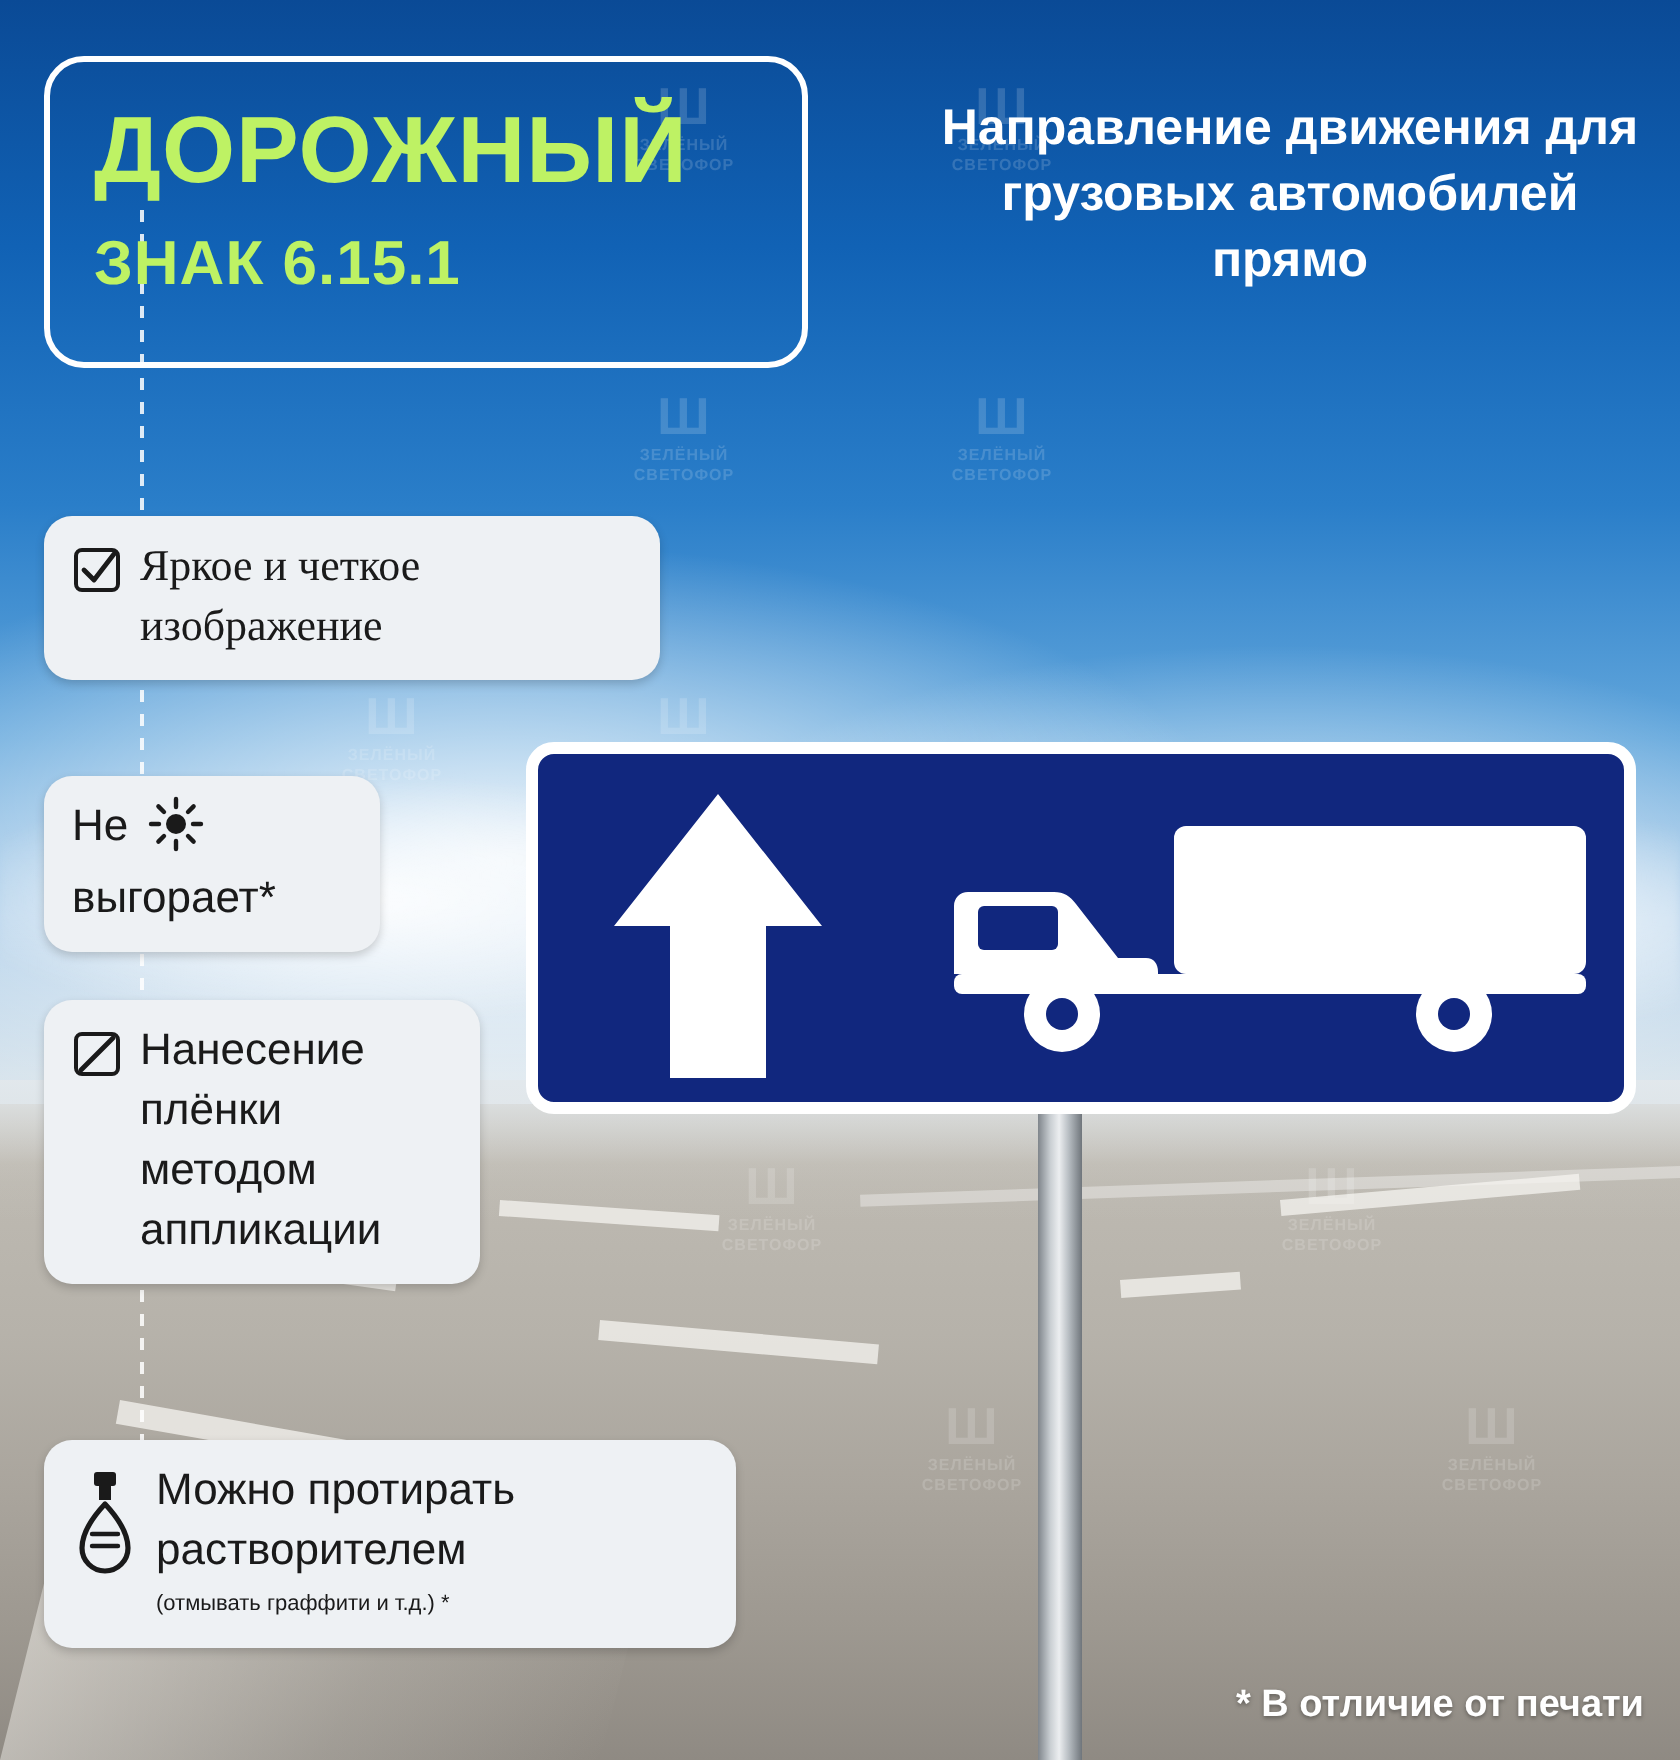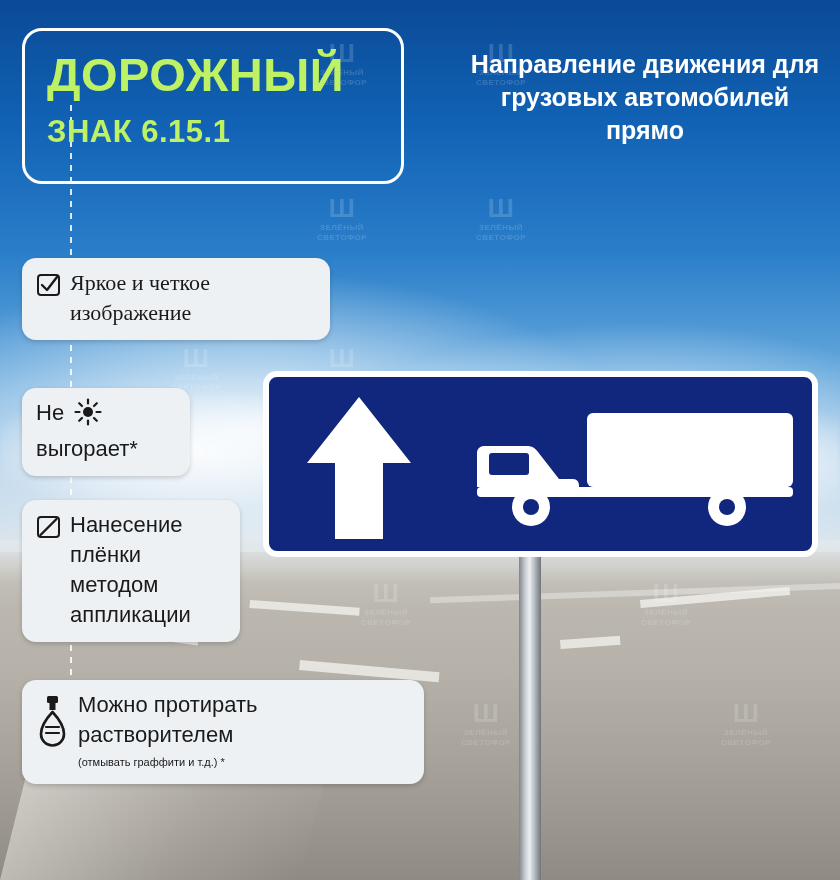--- a/index.html
+++ b/index.html
@@ -181,21 +181,21 @@
   }
   .b-icon {
     flex: 0 0 auto;
     display: block;
     margin-top: 4px;
   }
 
   #bubble-bright { left: 22px; top: 258px; width: 308px; font-family: Liberation Serif, serif; }
   #bubble-fade   { left: 22px; top: 388px; width: 168px; }
   #bubble-film   { left: 22px; top: 500px; width: 218px; }
-  #bubble-clean  { left: 22px; top: 680px; width: 402px; }
+  #bubble-clean  { left: 22px; top: 720px; width: 346px; }
 
   #bubble-fade .b-text { line-height: 30px; }
   .fade-row { display: inline; }
 
   
   .sign-post {
     position: absolute;
     left: 519px; top: 548px;
     width: 22px; height: 332px;
     background: linear-gradient(90deg, #7f858b 0%, #c9ced2 28%, #eceef0 48%, #b7bdc2 70%, #6f757b 100%);
@@ -389,14 +389,15 @@
           <rect x="8" y="78" width="316" height="10" rx="4" fill="#ffffff"></rect>
           <circle cx="62" cy="98" r="19" fill="#ffffff"></circle>
           <circle cx="62" cy="98" r="8" fill="#11277e"></circle>
           <circle cx="258" cy="98" r="19" fill="#ffffff"></circle>
           <circle cx="258" cy="98" r="8" fill="#11277e"></circle>
         </svg>
       </span>
     </div>
   </div>
 
+  <div class="footnote">* В отличие от печати</div>
 
 </div>
 
 </body></html>

